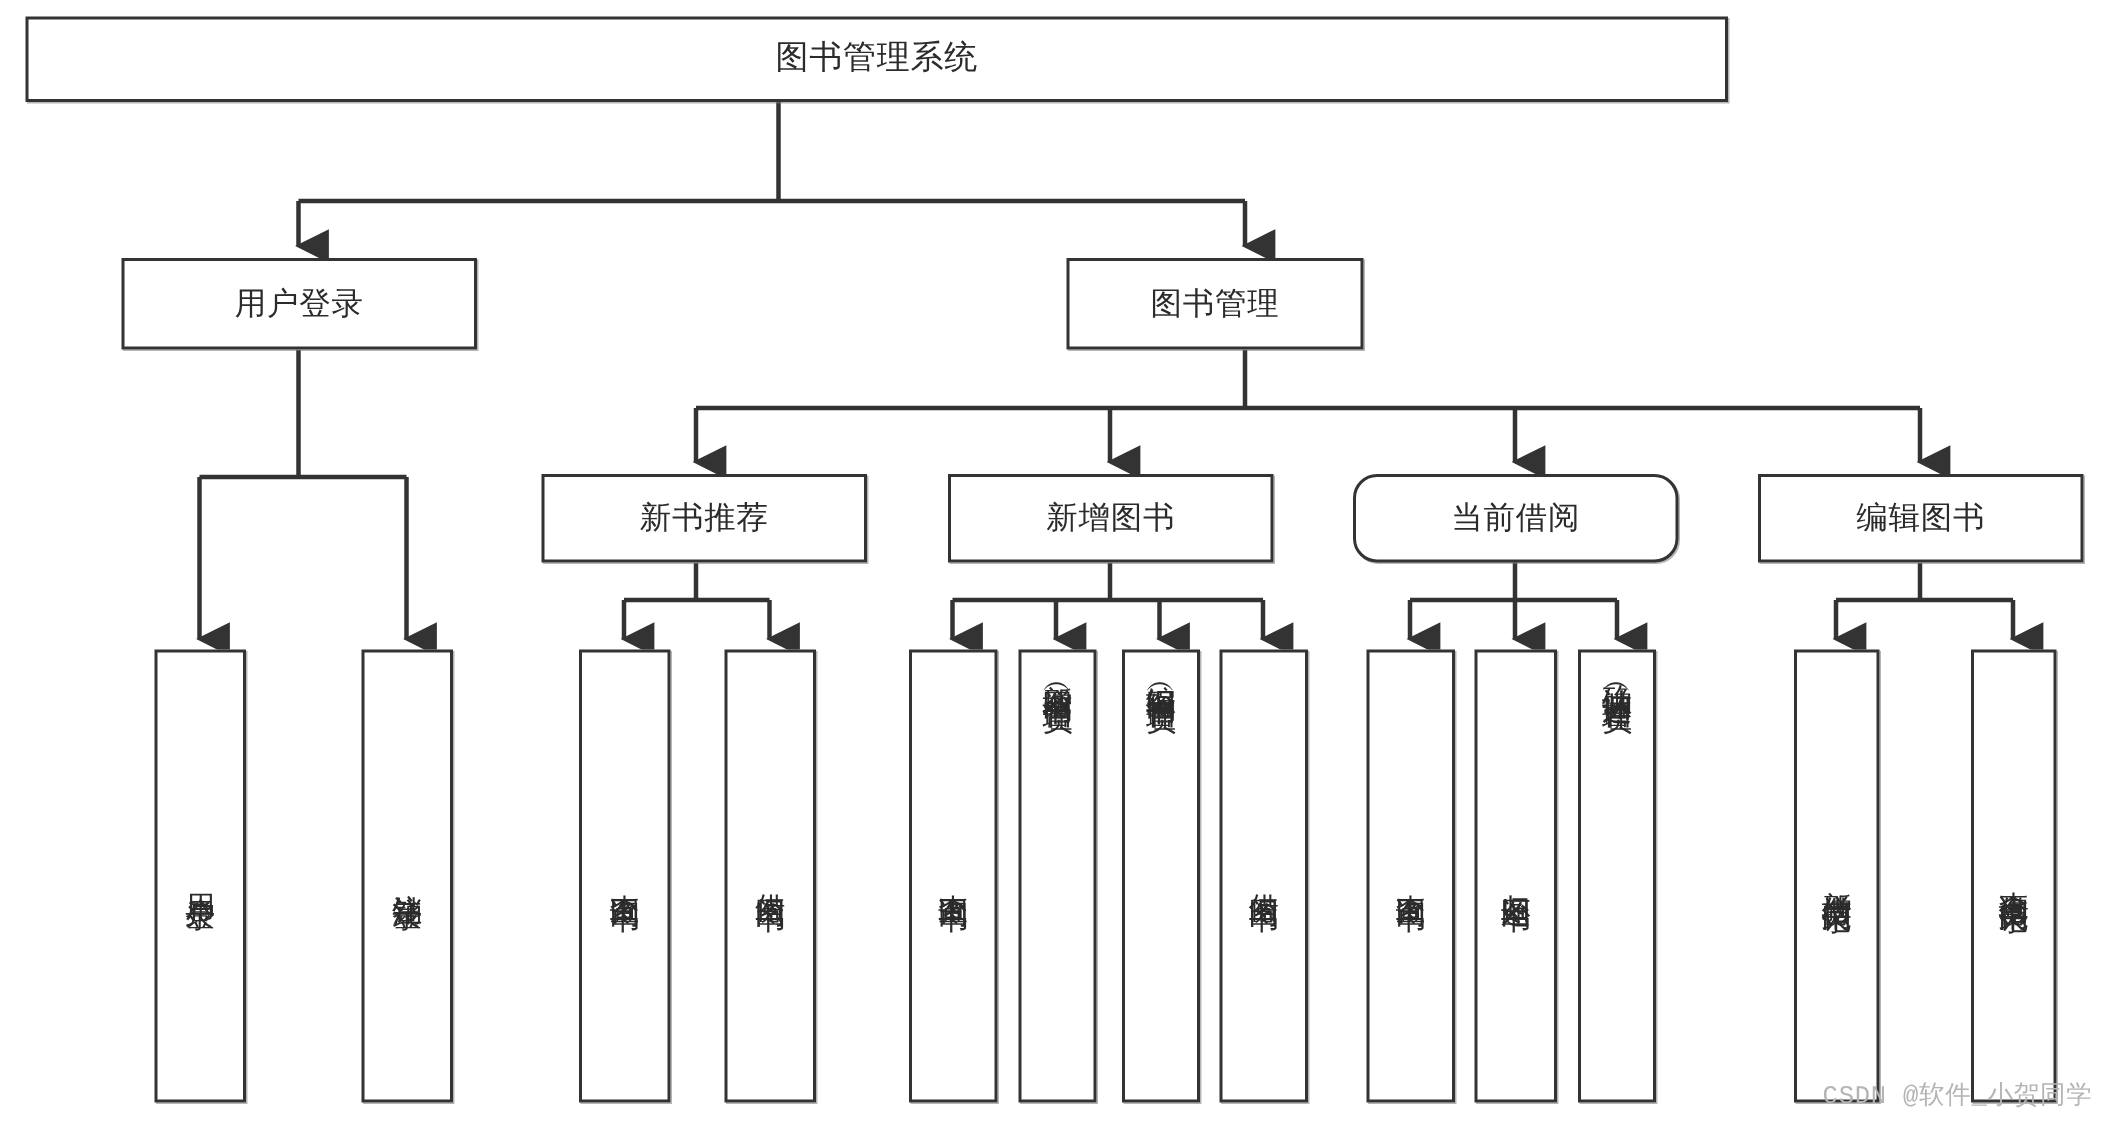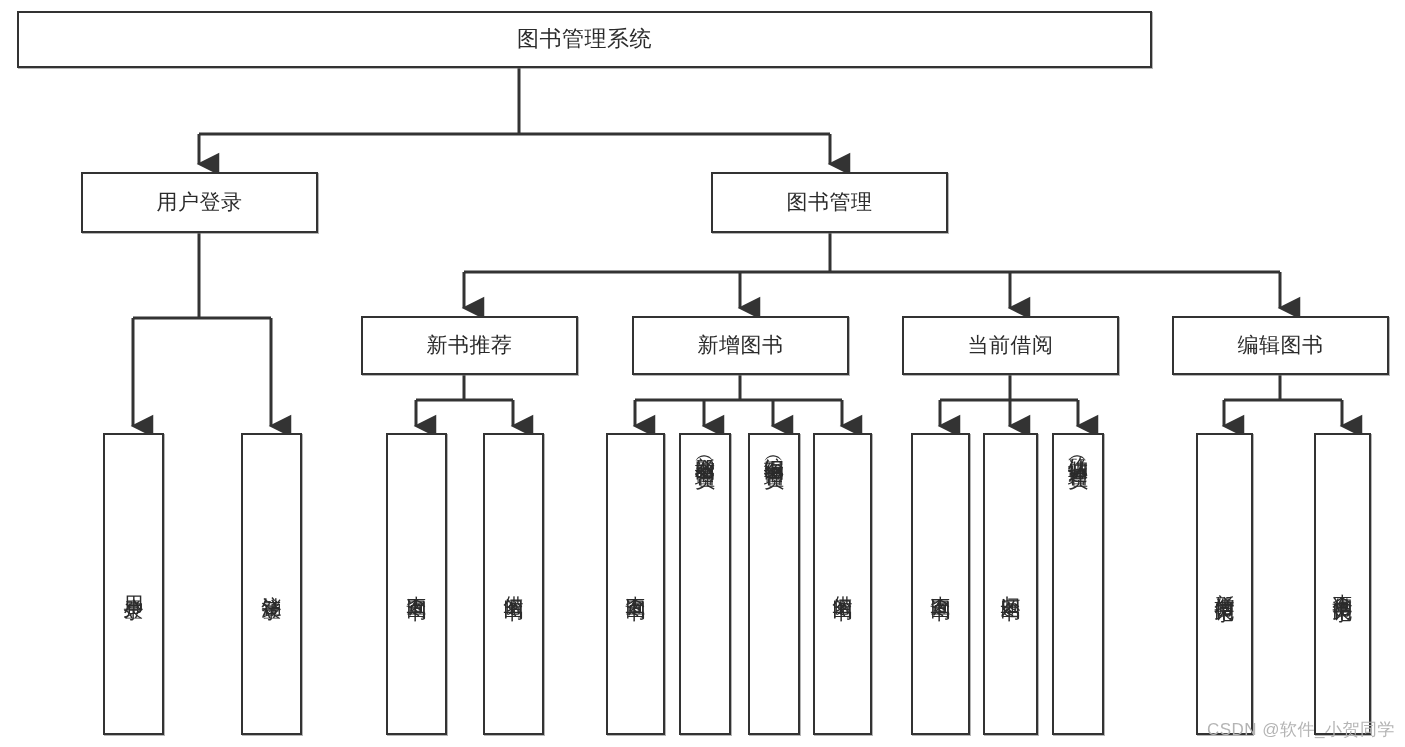--- a/index.html
+++ b/index.html
@@ -71,21 +71,21 @@
   }
   #watermark {
     position: absolute;
     right: 10px;
     bottom: 6px;
     font-size: 17px;
     color: #b4b4b4;
     letter-spacing: 0.5px;
     z-index: 5;
     white-space: nowrap;
-    font-family: Liberation Sans, sans-serif;
+    font-family: Liberation Mono, monospace;
   }
 </style>
 </head>
 <body>
 
 <div id="diagram-root">
 
   <svg id="connector-layer" viewBox="0 0 1405 747" width="1405" height="747" xmlns="http://www.w3.org/2000/svg">
     <defs>
       <marker id="arrow" viewBox="0 0 12 12" refX="6" refY="10" markerWidth="9" markerHeight="9" orient="auto-start-reverse">
@@ -136,31 +136,31 @@
     </g>
   </svg>
 
   <div class="node horizontal root" style="left:17px; top:11px; width:1135px; height:57px;">
     <span class="node-label">图书管理系统</span>
   </div>
 
   <div class="node horizontal" style="left:81px; top:172px; width:237px; height:61px;">
     <span class="node-label">用户登录</span>
   </div>
-  <div class="node horizontal" style="left:711px; top:172px; width:237px; height:61px;">
+  <div class="node horizontal" style="left:711px; top:172px; width:198px; height:61px;">
     <span class="node-label">图书管理</span>
   </div>
 
   <div class="node horizontal" style="left:361px; top:316px; width:217px; height:59px;">
     <span class="node-label">新书推荐</span>
   </div>
   <div class="node horizontal" style="left:632px; top:316px; width:217px; height:59px;">
     <span class="node-label">新增图书</span>
   </div>
-  <div class="node horizontal" style="left:902px; top:316px; width:217px; height:59px;">
+  <div class="node horizontal" style="left:902px; top:316px; width:217px; height:59px;border-radius:16px;">
     <span class="node-label">当前借阅</span>
   </div>
   <div class="node horizontal" style="left:1172px; top:316px; width:217px; height:59px;">
     <span class="node-label">编辑图书</span>
   </div>
 
   <div class="node vertical centered" style="left:103px; top:433px; width:61px; height:302px;">
     <span class="node-label">用户登录</span>
   </div>
   <div class="node vertical centered" style="left:241px; top:433px; width:61px; height:302px;">

